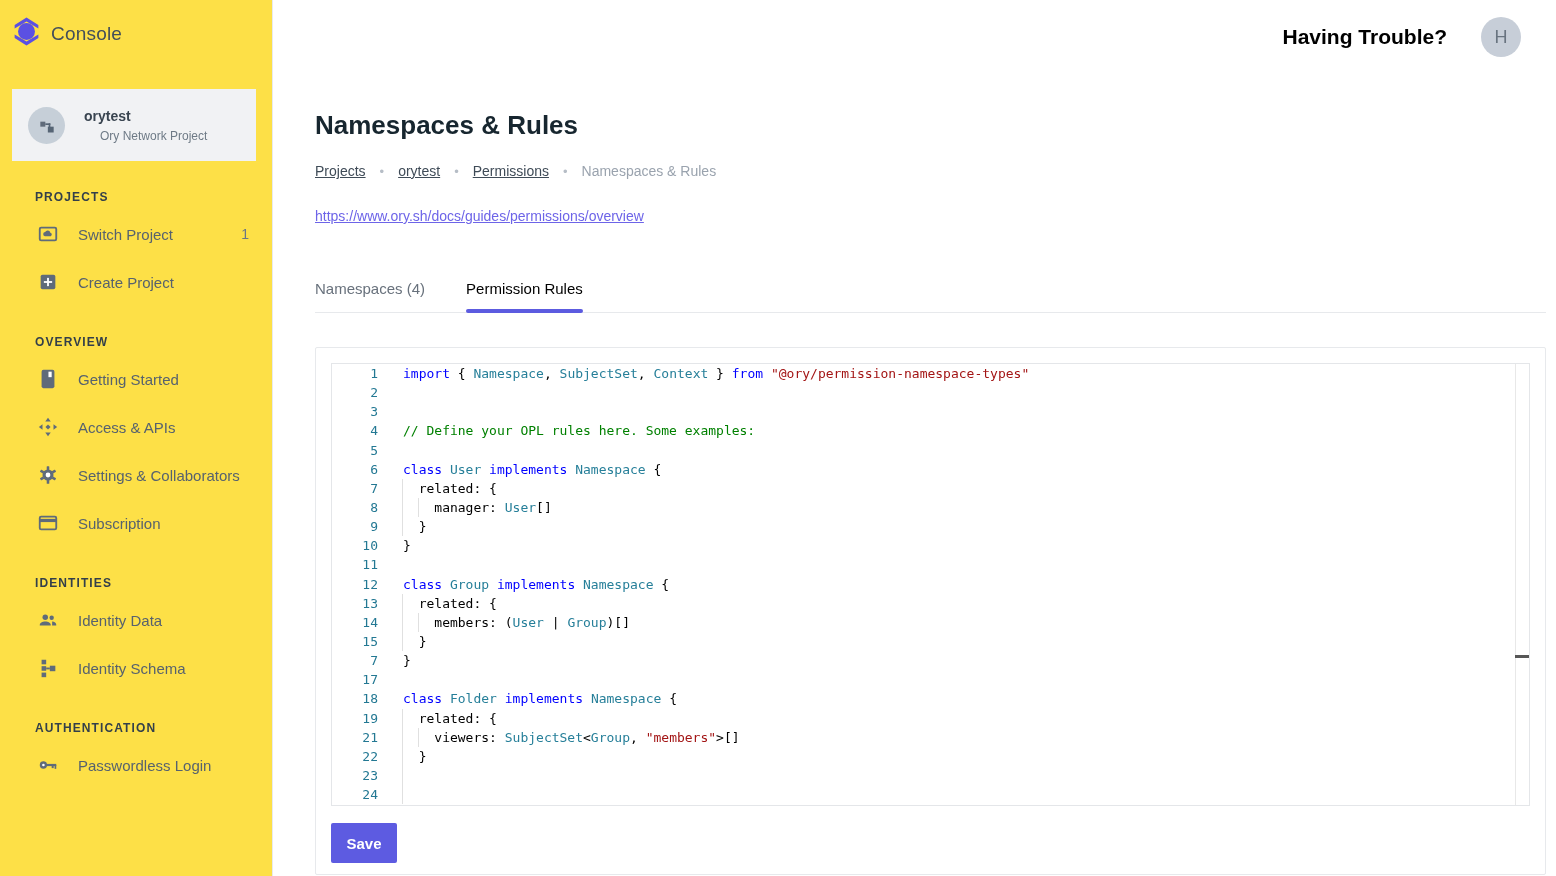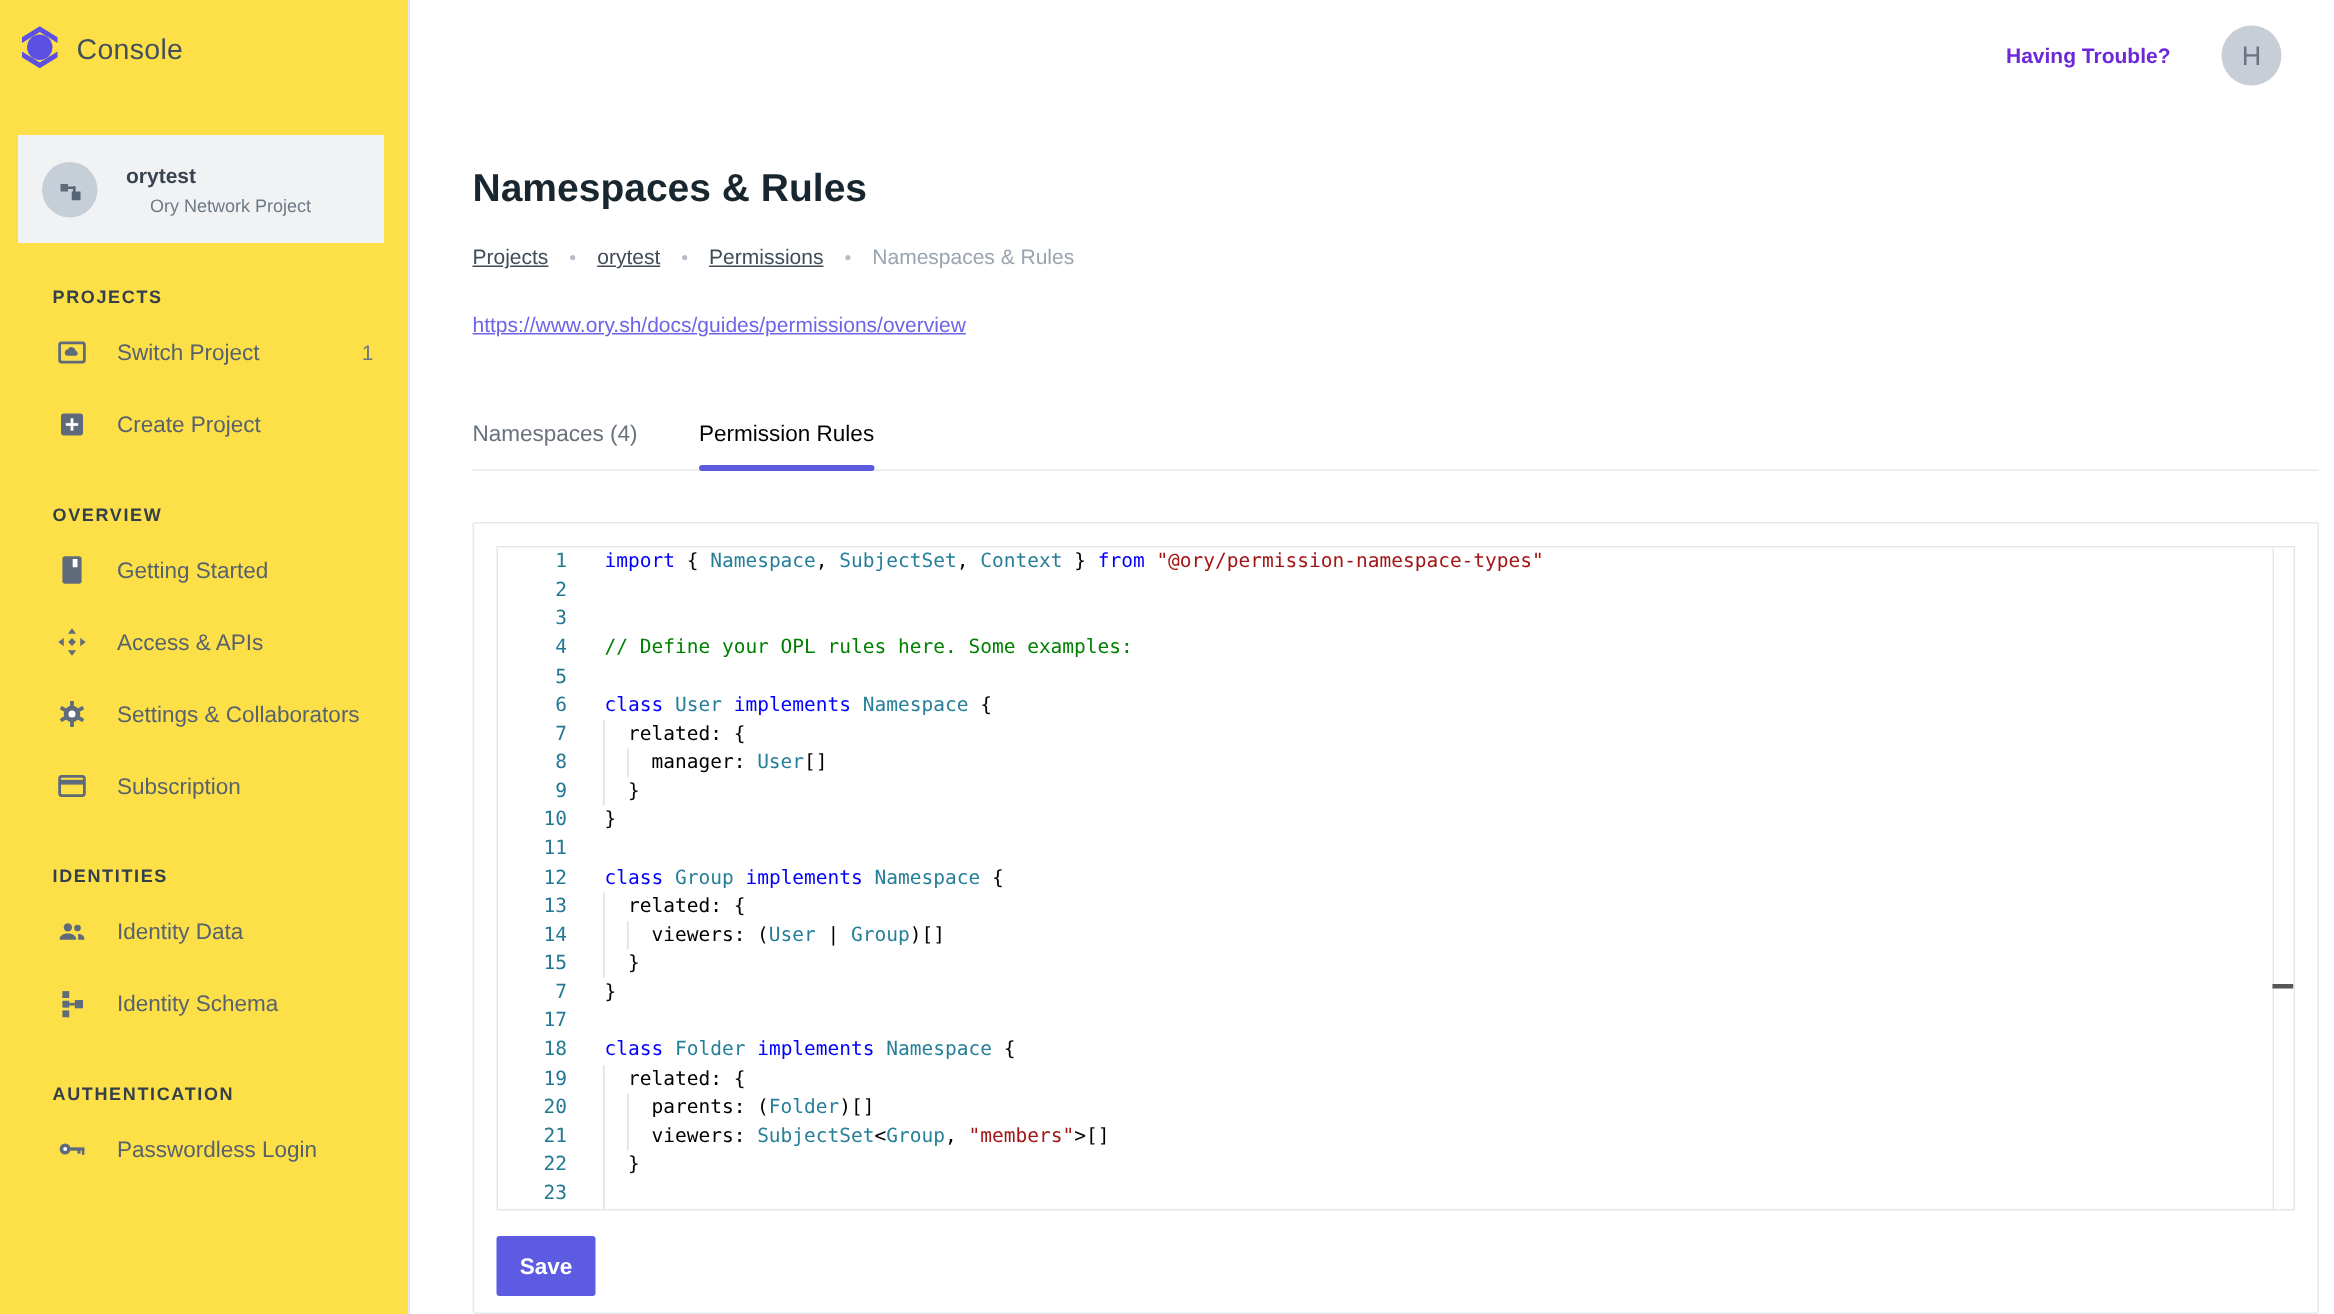--- a/index.html
+++ b/index.html
@@ -24,21 +24,21 @@
   .nav-item .nav-label { font-size:15px; flex:1 1 auto; }
   .nav-item .nav-badge { font-size:14px; color:#6b7685; }
   .nav-icon { width:22px; height:22px; flex:0 0 auto; display:flex;
     align-items:center; justify-content:center; }
   .nav-icon svg { display:block; }
 
   
   .topbar { position:absolute; left:273px; top:0; right:0; height:74px;
     display:flex; align-items:center; justify-content:flex-end; gap:34px;
     padding-right:35px; }
-  .trouble-link { color:#6d28d9; font-weight:bold; font-size:14px; cursor:pointer; }
+  .trouble-link { color:#000000; font-weight:bold; font-size:21px; cursor:pointer; }
   .user-avatar { width:40px; height:40px; border-radius:50%; background:#c7ced8;
     color:#697480; font-size:18px; display:flex; align-items:center;
     justify-content:center; cursor:pointer; }
 
   
   .main { position:absolute; left:273px; top:0; right:0; bottom:0; padding:0 10px 0 42px; }
   .page-title { margin-top:110px; font-size:26px; font-weight:bold; color:#17262f; }
   .breadcrumb { margin-top:22px; display:flex; align-items:center; font-size:14px; }
   .crumb-link { color:#3f4b57; text-decoration:underline; cursor:pointer; }
   .crumb-sep { color:#b6bdc6; font-size:13px; margin:0 14px; }
@@ -263,27 +263,26 @@
           <div class="code-row"><span class="gutter-num">4</span><span class="code-text"><span class="tok-c">// Define your OPL rules here. Some examples:</span></span></div>
           <div class="code-row"><span class="gutter-num">5</span><span class="code-text"></span></div>
           <div class="code-row"><span class="gutter-num">6</span><span class="code-text"><span class="tok-k">class</span><span class="tok-p"> </span><span class="tok-t">User</span><span class="tok-p"> </span><span class="tok-k">implements</span><span class="tok-p"> </span><span class="tok-t">Namespace</span><span class="tok-p"> {</span></span></div>
           <div class="code-row"><span class="gutter-num">7</span><span class="code-text"><span class="indent-guide" style="left: -1px;"></span><span class="tok-p">  related: {</span></span></div>
           <div class="code-row"><span class="gutter-num">8</span><span class="code-text"><span class="indent-guide" style="left: -1px;"></span><span class="indent-guide" style="left: 14.66px;"></span><span class="tok-p">    manager: </span><span class="tok-t">User</span><span class="tok-p">[]</span></span></div>
           <div class="code-row"><span class="gutter-num">9</span><span class="code-text"><span class="indent-guide" style="left: -1px;"></span><span class="tok-p">  }</span></span></div>
           <div class="code-row"><span class="gutter-num">10</span><span class="code-text"><span class="tok-p">}</span></span></div>
           <div class="code-row"><span class="gutter-num">11</span><span class="code-text"></span></div>
           <div class="code-row"><span class="gutter-num">12</span><span class="code-text"><span class="tok-k">class</span><span class="tok-p"> </span><span class="tok-t">Group</span><span class="tok-p"> </span><span class="tok-k">implements</span><span class="tok-p"> </span><span class="tok-t">Namespace</span><span class="tok-p"> {</span></span></div>
           <div class="code-row"><span class="gutter-num">13</span><span class="code-text"><span class="indent-guide" style="left: -1px;"></span><span class="tok-p">  related: {</span></span></div>
-          <div class="code-row"><span class="gutter-num">14</span><span class="code-text"><span class="indent-guide" style="left: -1px;"></span><span class="indent-guide" style="left: 14.66px;"></span><span class="tok-p">    viewers: (</span><span class="tok-t">User</span><span class="tok-p"> | </span><span class="tok-t">Group</span><span class="tok-p">)[]</span></span></div>
+          <div class="code-row"><span class="gutter-num">14</span><span class="code-text"><span class="indent-guide" style="left: -1px;"></span><span class="indent-guide" style="left: 14.66px;"></span><span class="tok-p">    members: (</span><span class="tok-t">User</span><span class="tok-p"> | </span><span class="tok-t">Group</span><span class="tok-p">)[]</span></span></div>
           <div class="code-row"><span class="gutter-num">15</span><span class="code-text"><span class="indent-guide" style="left: -1px;"></span><span class="tok-p">  }</span></span></div>
           <div class="code-row"><span class="gutter-num">7</span><span class="code-text"><span class="tok-p">}</span></span></div>
           <div class="code-row"><span class="gutter-num">17</span><span class="code-text"></span></div>
           <div class="code-row"><span class="gutter-num">18</span><span class="code-text"><span class="tok-k">class</span><span class="tok-p"> </span><span class="tok-t">Folder</span><span class="tok-p"> </span><span class="tok-k">implements</span><span class="tok-p"> </span><span class="tok-t">Namespace</span><span class="tok-p"> {</span></span></div>
           <div class="code-row"><span class="gutter-num">19</span><span class="code-text"><span class="indent-guide" style="left: -1px;"></span><span class="tok-p">  related: {</span></span></div>
-          <div class="code-row"><span class="gutter-num">20</span><span class="code-text"><span class="indent-guide" style="left: -1px;"></span><span class="indent-guide" style="left: 14.66px;"></span><span class="tok-p">    parents: (</span><span class="tok-t">Folder</span><span class="tok-p">)[]</span></span></div>
           <div class="code-row"><span class="gutter-num">21</span><span class="code-text"><span class="indent-guide" style="left: -1px;"></span><span class="indent-guide" style="left: 14.66px;"></span><span class="tok-p">    viewers: </span><span class="tok-t">SubjectSet</span><span class="tok-p">&lt;</span><span class="tok-t">Group</span><span class="tok-p">, </span><span class="tok-s">"members"</span><span class="tok-p">&gt;[]</span></span></div>
           <div class="code-row"><span class="gutter-num">22</span><span class="code-text"><span class="indent-guide" style="left: -1px;"></span><span class="tok-p">  }</span></span></div>
           <div class="code-row"><span class="gutter-num">23</span><span class="code-text"><span class="indent-guide" style="left: -1px;"></span></span></div>
           <div class="code-row"><span class="gutter-num">24</span><span class="code-text"><span class="indent-guide" style="left: -1px;"></span></span></div>
         </div>
       <div class="editor-scrollcol">
         <div class="ruler-marker"></div>
       </div>
     </div>
     <button class="save-btn">Save</button>

